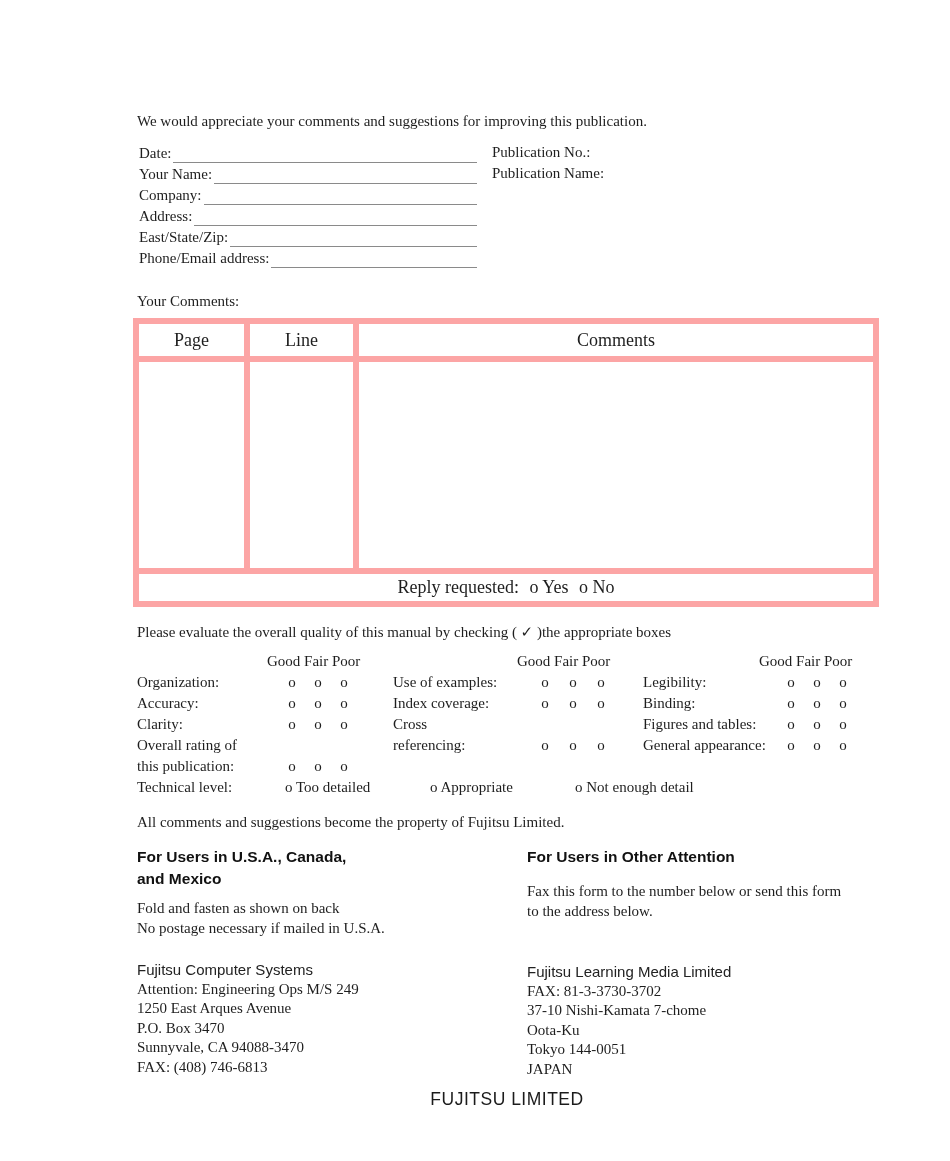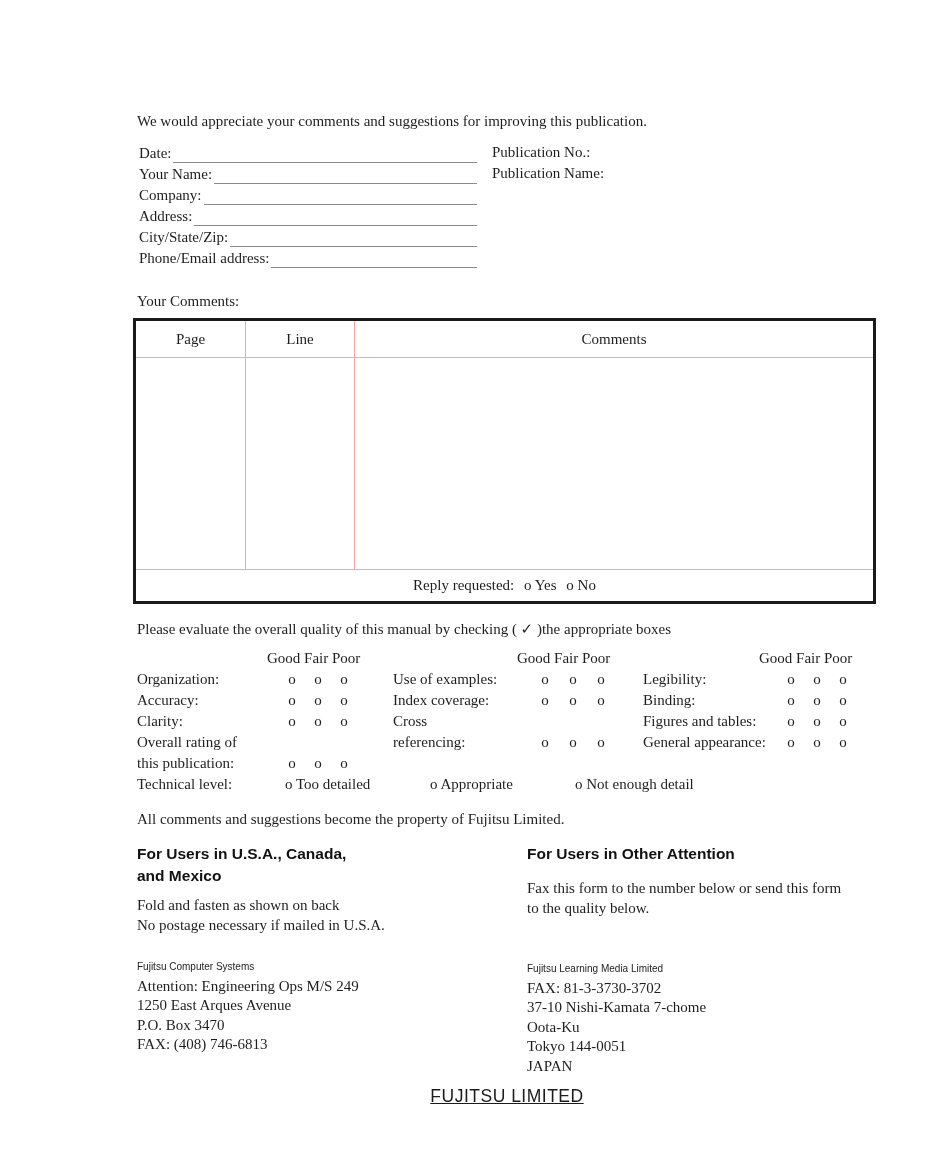--- a/index.html
+++ b/index.html
@@ -15,21 +15,21 @@
   .contact-block { width:338px; }
   .field-row { display:flex; height:21px; align-items:flex-end; }
   .flabel { white-space:nowrap; line-height:20px; }
   .fline { flex:1; border-bottom:1px solid #8a8a8a; margin-left:2px; height:18px; }
   .pub-block { margin-left:15px; }
   .pub-row { height:21px; line-height:21px; }
 
   .comments-label { margin:23px 0 0 137px; line-height:21px; }
 
   table.ctable { border-collapse:collapse; table-layout:fixed; width:740px; margin:6px 0 0 133px; border:3px solid #1a1a1a; }
-  .ctable td { border:1px solid #fca5a5; font-size:15px; vertical-align:middle; }
+  .ctable td { border:6px solid #fca5a5; font-size:18px; vertical-align:middle; }
   .ctable tr.thead td { height:38px; text-align:center; }
   .ctable tr.tbody td { height:212px; }
   .ctable td.reply-cell { height:33px; text-align:center; }
   .reply-opt { margin-left:6px; }
 
   .eval-instruction { margin:15px 0 0 137px; line-height:21px; }
   .eval-grid { position:relative; height:126px; margin-top:8px; }
   .ecol { position:absolute; top:0; white-space:nowrap; }
   .ecol1 { left:137px; } .ecol2 { left:393px; } .ecol3 { left:643px; }
   .erow { height:21px; line-height:21px; }
@@ -45,26 +45,26 @@
   .property-note { margin:14px 0 0 137px; line-height:21px; }
 
   .footer-cols { display:flex; margin:13px 0 0 137px; }
   .fcol-left { width:390px; }
   .fcol-right { flex:1; }
   .fheading { font-family:"Liberation Sans", sans-serif; font-weight:bold; font-size:15.5px; line-height:22px; color:#111; }
   .finstr { margin-top:9px; line-height:19.5px; }
   .fcol-right .finstr { margin-top:14px; }
   .addr-block-left { margin-top:22px; }
   .addr-block-right { margin-top:41px; }
-  .org-line { font-family:"Liberation Sans", sans-serif; font-size:10px; line-height:19.5px; color:#222; }
+  .org-line { font-family:"Liberation Sans", sans-serif; font-size:15px; line-height:19.5px; color:#222; }
   .addr-line { line-height:19.5px; }
 
   .company-line {
     margin:10px 0 0 137px; width:740px; text-align:center;
-    font-family:"Liberation Sans", sans-serif; font-size:17.5px; letter-spacing:0.5px; color:#1b1b1b;text-decoration:underline;
+    font-family:"Liberation Sans", sans-serif; font-size:17.5px; letter-spacing:0.5px; color:#1b1b1b;
   }
 </style>
 </head>
 <body>
 
 <div class="page">
 
   <p class="intro">We would appreciate your comments and suggestions for improving this publication.</p>
 
   <div class="info-row">
@@ -79,21 +79,21 @@
       </div>
       <div class="field-row">
         <span class="flabel">Company:</span>
         <span class="fline"></span>
       </div>
       <div class="field-row">
         <span class="flabel">Address:</span>
         <span class="fline"></span>
       </div>
       <div class="field-row">
-        <span class="flabel">City/State/Zip:</span>
+        <span class="flabel">East/State/Zip:</span>
         <span class="fline"></span>
       </div>
       <div class="field-row">
         <span class="flabel">Phone/Email address:</span>
         <span class="fline"></span>
       </div>
     </div>
     <div class="pub-block">
       <div class="pub-row">Publication No.:</div>
       <div class="pub-row">Publication Name:</div>
@@ -204,29 +204,30 @@
       </div>
       <div class="finstr">
         <div>Fold and fasten as shown on back</div>
         <div>No postage necessary if mailed in U.S.A.</div>
       </div>
       <div class="addr-block-left">
         <div class="org-line">Fujitsu Computer Systems</div>
         <div class="addr-line">Attention: Engineering Ops M/S 249</div>
         <div class="addr-line">1250 East Arques Avenue</div>
         <div class="addr-line">P.O. Box 3470</div>
+        <div class="addr-line">Sunnyvale, CA 94088-3470</div>
         <div class="addr-line">FAX: (408) 746-6813</div>
       </div>
     </div>
 
     <div class="fcol-right">
       <div class="fheading">For Users in Other Attention</div>
       <div class="finstr">
         <div>Fax this form to the number below or send this form</div>
-        <div>to the quality below.</div>
+        <div>to the address below.</div>
       </div>
       <div class="addr-block-right">
         <div class="org-line">Fujitsu Learning Media Limited</div>
         <div class="addr-line">FAX: 81-3-3730-3702</div>
         <div class="addr-line">37-10 Nishi-Kamata 7-chome</div>
         <div class="addr-line">Oota-Ku</div>
         <div class="addr-line">Tokyo 144-0051</div>
         <div class="addr-line">JAPAN</div>
       </div>
     </div>

